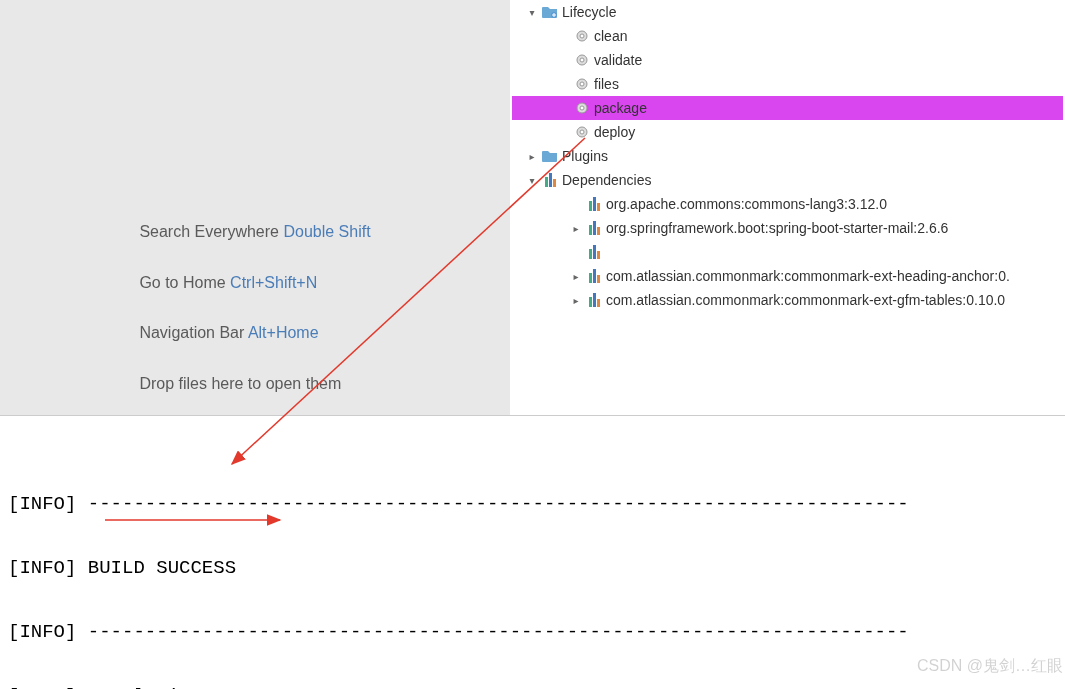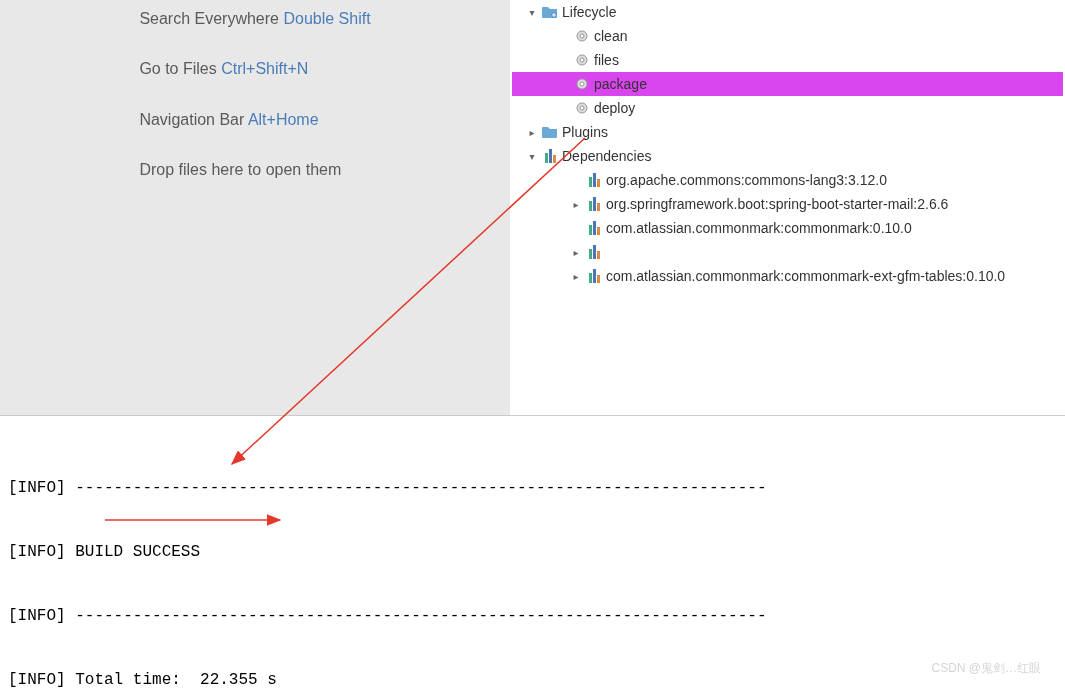--- a/index.html
+++ b/index.html
@@ -1,55 +1,55 @@
 <!DOCTYPE html>
 <html><head>
   <meta charset="utf-8">
   <style>
     * { margin: 0; padding: 0; box-sizing: border-box; }
     body { font-family: -apple-system, "Segoe UI", sans-serif; font-size: 14px; background: #fff; width: 1065px; height: 689px; overflow: hidden; position: relative; }
     
     .top-area { display: flex; height: 415px; }
     
-    .editor-panel { width: 510px; background: #e8e8e8; display: flex; align-items: flex-start; justify-content: center; }
+    .editor-panel { width: 510px; background: #e8e8e8; display: flex; align-items: flex-end; justify-content: center; }
     .placeholder { color: #5a5a5a; line-height: 2.4; font-size: 16px; }
     .placeholder .row { margin-bottom: 12px; }
     .shortcut { color: #4a7db8; }
     
     .maven-panel { flex: 1; background: #fff; overflow: hidden; }
     .tree { padding: 0 2px; }
     .tree-row { display: flex; align-items: center; height: 24px; padding-left: 6px; white-space: nowrap; color: #333; cursor: default; }
     .tree-row.indent-1 { padding-left: 12px; }
     .tree-row.indent-2 { padding-left: 60px; }
     .tree-row.indent-3 { padding-left: 56px; }
     .tree-row.sel { background: #d946ef; }
     .arrow { width: 16px; display: inline-flex; justify-content: center; color: #666; font-size: 10px; }
     .arrow.none { visibility: hidden; }
     .icon-sp { width: 20px; display: inline-flex; justify-content: center; align-items: center; }
     .label { padding-left: 2px; }
     
-    .console { border-top: 1px solid #ccc; background: #fff; height: 274px; font-family: "Consolas", "Courier New", monospace; font-size: 16px; line-height: 32px; padding: 24px 0 0 8px; color: #000; white-space: pre; position: relative; overflow: hidden; }
+    .console { border-top: 1px solid #ccc; background: #fff; height: 274px; font-family: "Consolas", "Courier New", monospace; font-size: 19px; line-height: 32px; padding: 40px 0 0 8px; color: #000; white-space: pre; position: relative; overflow: hidden; }
     
     .arrow-overlay { position: absolute; top: 0; left: 0; pointer-events: none; }
     
-    .watermark { position: absolute; right: 24px; bottom: 12px; color: rgba(0,0,0,0.18); font-size: 12px; }
+    .watermark { position: absolute; right: 2px; bottom: 12px; color: rgba(0,0,0,0.18); font-size: 16px; }
     
     .gear-svg { stroke: #999; fill: #ddd; }
     .folder-svg { fill: #6aa9d6; }
     .bars-icon { display: inline-flex; gap: 1px; align-items: flex-end; height: 14px; }
     .bars-icon span { width: 3px; display: inline-block; }
   </style>
 </head>
 <body>
 
 <div class="top-area">
   <div class="editor-panel">
     <div class="placeholder">
       <div class="row"><span>Search Everywhere </span><span class="shortcut">Double Shift</span></div>
-      <div class="row"><span>Go to Files </span><span class="shortcut">Ctrl+Shift+N</span></div>
+      <div class="row"><span>Go to Home </span><span class="shortcut">Ctrl+Shift+N</span></div>
       <div class="row"><span>Navigation Bar </span><span class="shortcut">Alt+Home</span></div>
       <div class="row"><span>Drop files here to open them</span></div>
     </div>
   </div>
 
   <div class="maven-panel">
     <div class="tree">
       <div class="tree-row indent-1">
         <span class="arrow">▾</span>
         <span class="icon-sp">
@@ -71,20 +71,29 @@
           </span>
           <span class="label">clean</span>
         </div>
       <div class="tree-row indent-2">
           <span class="icon-sp">
             <svg width="14" height="14" viewBox="0 0 14 14">
               <circle cx="7" cy="7" r="5" class="gear-svg" stroke-width="1"></circle>
               <circle cx="7" cy="7" r="2" fill="#fff" stroke="#999"></circle>
             </svg>
           </span>
+          <span class="label">validate</span>
+        </div>
+      <div class="tree-row indent-2">
+          <span class="icon-sp">
+            <svg width="14" height="14" viewBox="0 0 14 14">
+              <circle cx="7" cy="7" r="5" class="gear-svg" stroke-width="1"></circle>
+              <circle cx="7" cy="7" r="2" fill="#fff" stroke="#999"></circle>
+            </svg>
+          </span>
           <span class="label">files</span>
         </div>
       <div class="tree-row indent-2 sel">
           <span class="icon-sp">
             <svg width="14" height="14" viewBox="0 0 14 14">
               <circle cx="7" cy="7" r="5" class="gear-svg" stroke-width="1"></circle>
               <circle cx="7" cy="7" r="2" fill="#fff" stroke="#999"></circle>
             </svg>
           </span>
           <span class="label">package</span>
@@ -145,31 +154,31 @@
         </div>
       <div class="tree-row indent-3">
           <span class="arrow none">▸</span>
           <span class="icon-sp">
             <span class="bars-icon">
               <span style="background:#4a8;height:10px"></span>
               <span style="background:#47b;height:14px"></span>
               <span style="background:#d84;height:8px"></span>
             </span>
           </span>
-          <span class="label">com.atlassian.commonmark:commonmark:0.10.0</span>
         </div>
       <div class="tree-row indent-3">
           <span class="arrow">▸</span>
           <span class="icon-sp">
             <span class="bars-icon">
               <span style="background:#4a8;height:10px"></span>
               <span style="background:#47b;height:14px"></span>
               <span style="background:#d84;height:8px"></span>
             </span>
           </span>
+          <span class="label">com.atlassian.commonmark:commonmark-ext-heading-anchor:0.</span>
         </div>
       <div class="tree-row indent-3">
           <span class="arrow">▸</span>
           <span class="icon-sp">
             <span class="bars-icon">
               <span style="background:#4a8;height:10px"></span>
               <span style="background:#47b;height:14px"></span>
               <span style="background:#d84;height:8px"></span>
             </span>
           </span>

